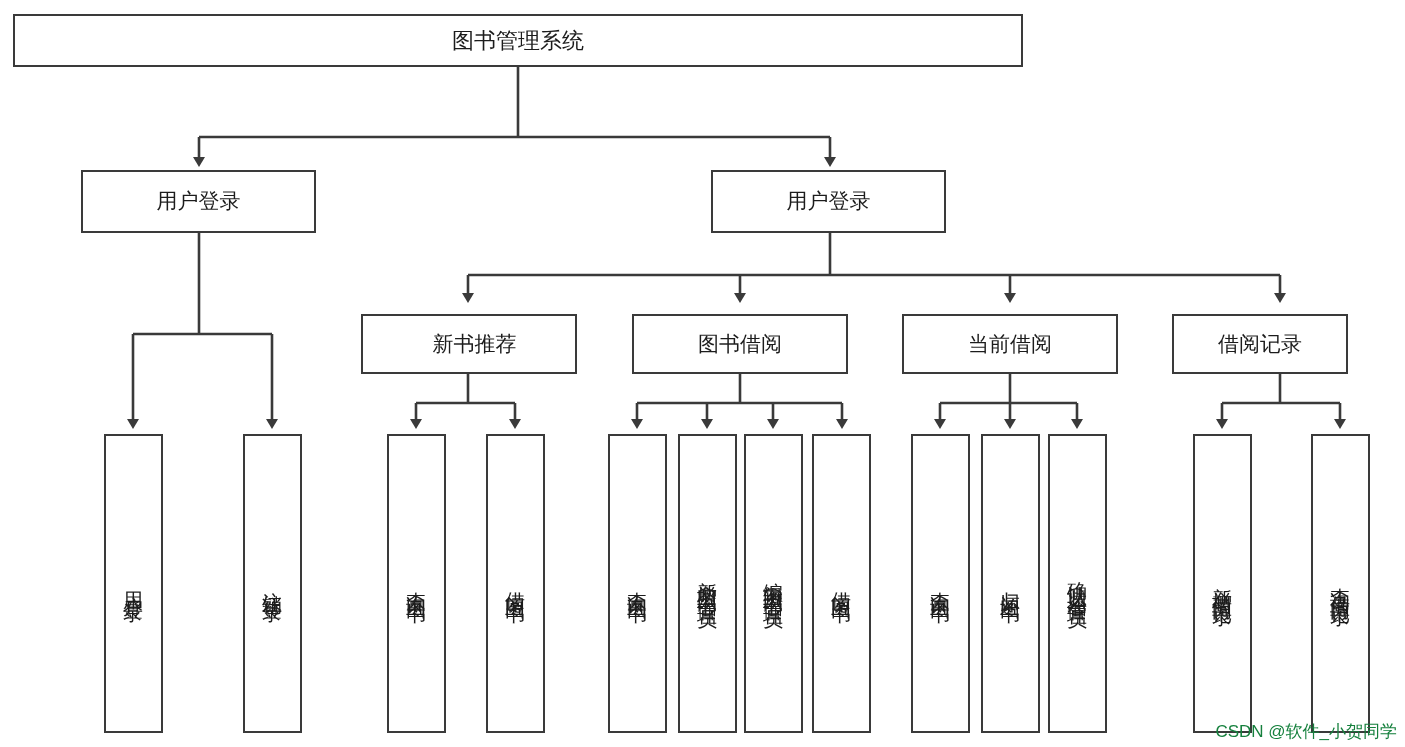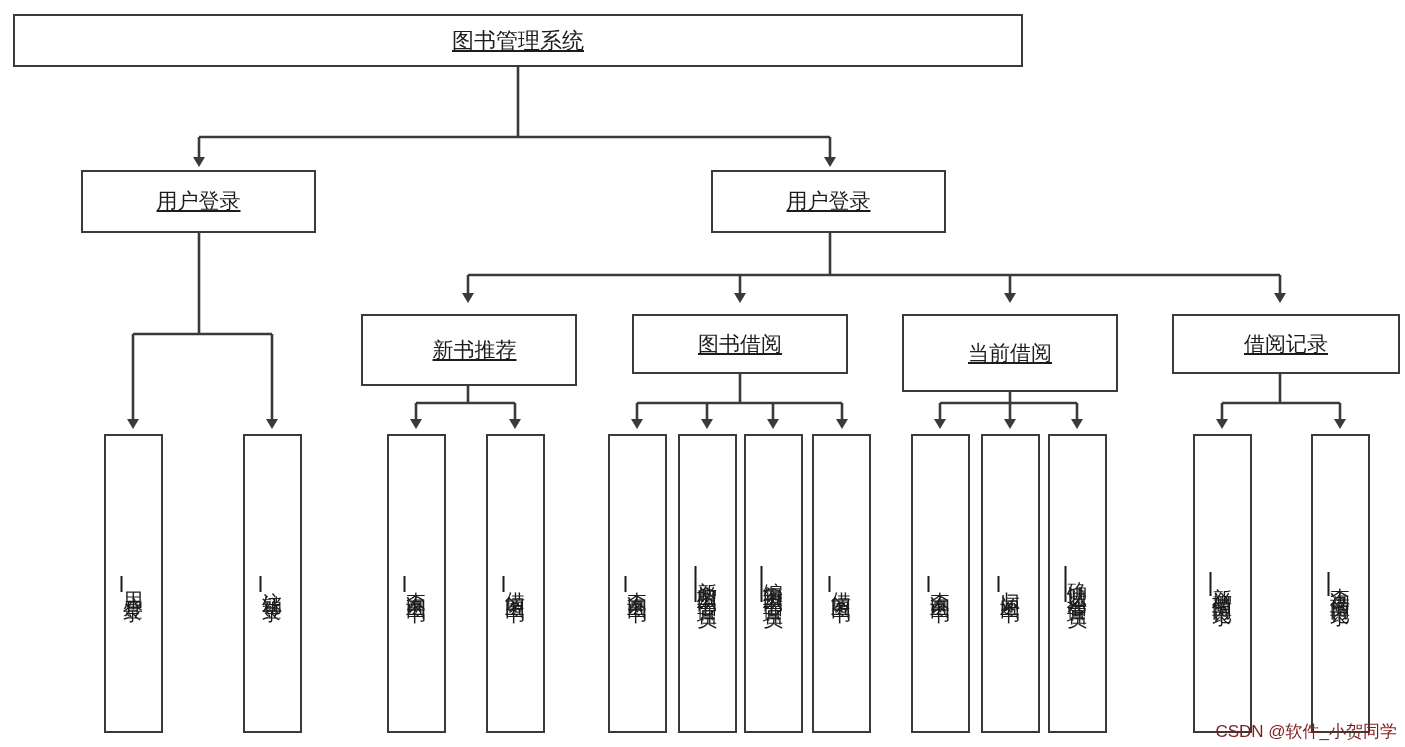--- a/index.html
+++ b/index.html
@@ -5,33 +5,33 @@
   html,body{margin:0;padding:0;background:#ffffff;}
   body{width:1405px;height:747px;overflow:hidden;
        font-family:"Liberation Sans","DejaVu Sans",sans-serif;}
   #stage{position:relative;width:1405px;height:747px;background:#fff;}
   svg.edges{position:absolute;left:0;top:0;width:1405px;height:747px;}
 
   .node{position:absolute;box-sizing:border-box;background:#ffffff;
         border:2px solid #3a3a3a;display:flex;align-items:center;
         justify-content:center;color:#1c1c1c;}
   .node .lbl{display:block;text-align:center;line-height:1.15;
-             white-space:nowrap;text-decoration:underline;}
+             white-space:nowrap;}
 
   
   .h-node .lbl{font-size:21px;}
   .root.h-node .lbl{font-size:22px;}
 
   
   .v-node{writing-mode:vertical-rl;}
   .v-node .lbl{writing-mode:vertical-rl;text-orientation:upright;
                font-size:20px;letter-spacing:4px;line-height:1;
                white-space:nowrap;}
 
-  .watermark{position:absolute;right:8px;bottom:4px;color:#7f1d1d;
+  .watermark{position:absolute;right:8px;bottom:4px;color:#15803d;
              font-size:17px;white-space:nowrap;}
 </style>
 </head>
 <body>
 
 <div id="stage">
 
   <svg class="edges" viewBox="0 0 1405 747">
     <defs>
       <marker id="ar" markerWidth="10" markerHeight="12" refX="1" refY="6" orient="auto" markerUnits="userSpaceOnUse">
@@ -86,30 +86,30 @@
     <span class="lbl">图书管理系统</span>
   </div>
 
   <div class="node h-node" style="left:81px;top:170px;width:235px;height:63px;">
     <span class="lbl">用户登录</span>
   </div>
   <div class="node h-node" style="left:711px;top:170px;width:235px;height:63px;">
     <span class="lbl">用户登录</span>
   </div>
 
-  <div class="node h-node" style="left:361px;top:314px;width:216px;height:72px;padding-left:11px;">
+  <div class="node h-node" style="left:361px;top:314px;width:216px;height:60px;padding-left:11px;">
     <span class="lbl">新书推荐</span>
   </div>
   <div class="node h-node" style="left:632px;top:314px;width:216px;height:60px;align-items:center;">
     <span class="lbl">图书借阅</span>
   </div>
-  <div class="node h-node" style="left:902px;top:314px;width:216px;height:78px;">
+  <div class="node h-node" style="left:902px;top:314px;width:216px;height:60px;">
     <span class="lbl">当前借阅</span>
   </div>
-  <div class="node h-node" style="left:1172px;top:314px;width:228px;height:60px;">
+  <div class="node h-node" style="left:1172px;top:314px;width:176px;height:60px;">
     <span class="lbl">借阅记录</span>
   </div>
 
   <div class="node v-node" style="left:104px;top:434px;width:59px;height:299px;">
     <span class="lbl">用户登录</span>
   </div>
   <div class="node v-node" style="left:243px;top:434px;width:59px;height:299px;">
     <span class="lbl">注销登录</span>
   </div>
 

